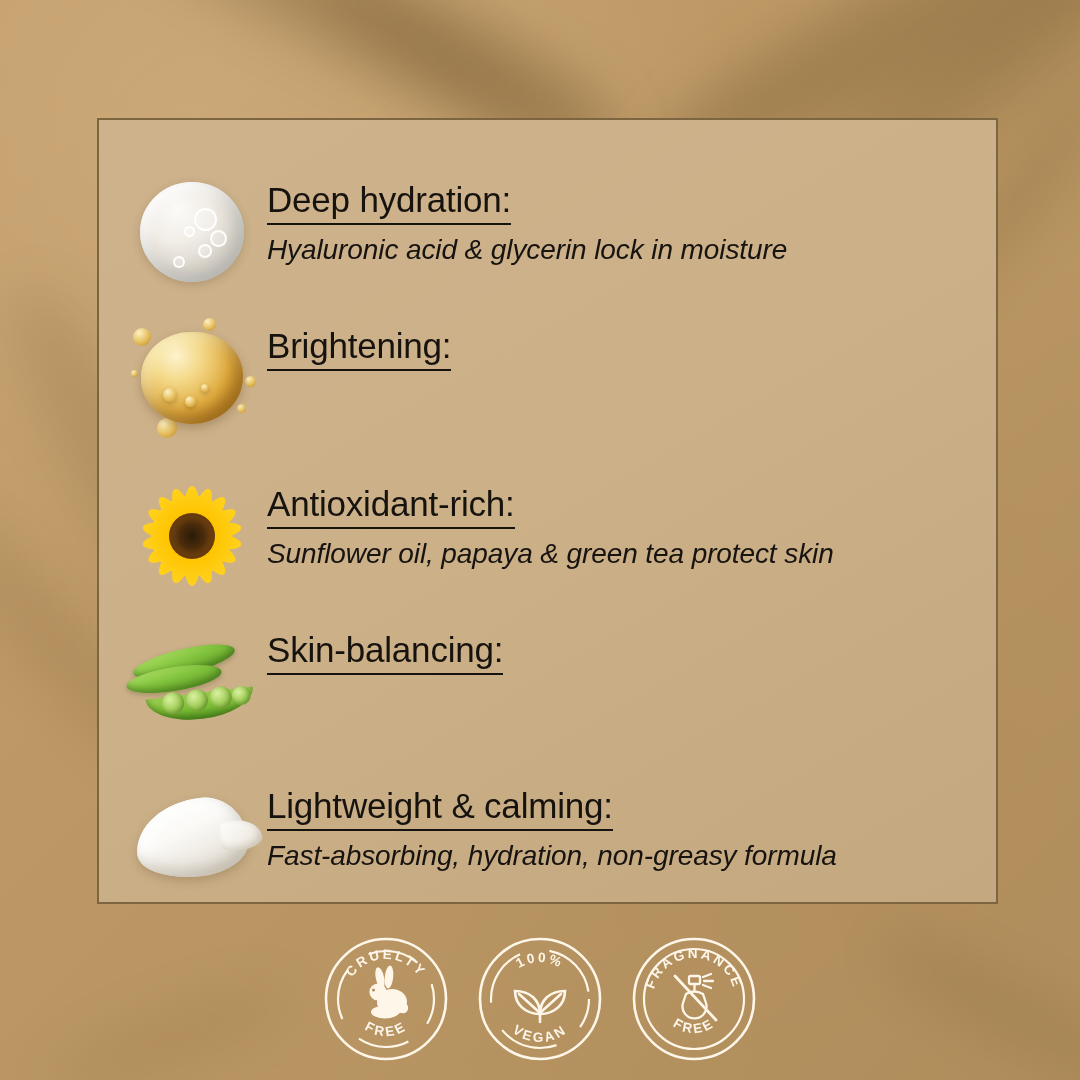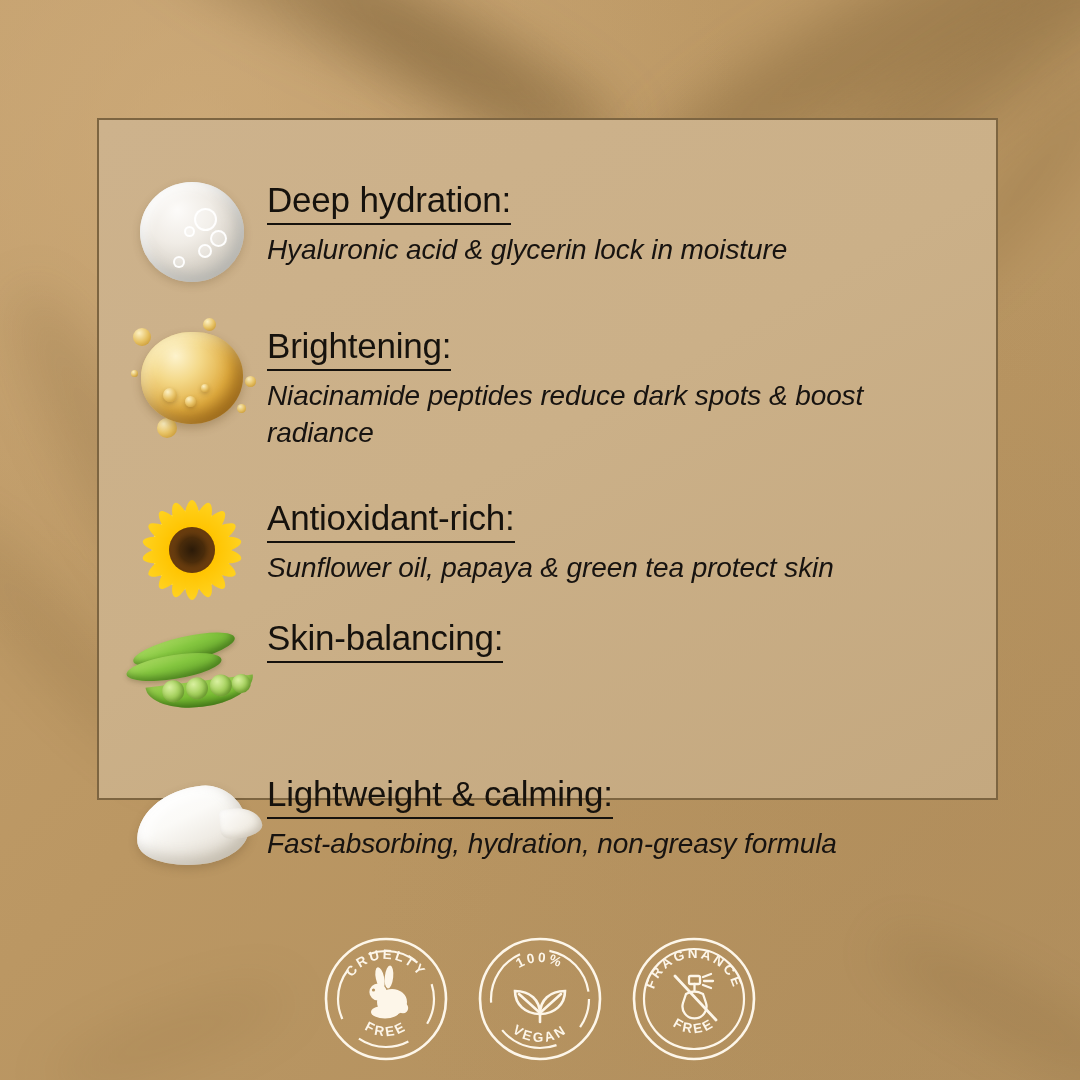--- a/index.html
+++ b/index.html
@@ -46,21 +46,21 @@
   .frond.f7 { width: 360px; height: 70px;  left: -120px; top: 610px;  transform: rotate(48deg); opacity: .45; }
   .frond.f8 { width: 300px; height: 62px;  left: 860px;  top: 980px;  transform: rotate(28deg); opacity: .45; }
   .frond.f9 { width: 260px; height: 55px;  left: 40px;   top: 1010px; transform: rotate(-20deg); opacity: .35; }
 
   
   #panel {
     position: absolute;
     left: 97px;
     top: 118px;
     width: 901px;
-    height: 682px;
+    height: 786px;
     background: linear-gradient(150deg, #cdb28c 0%, #cbb088 48%, #c4a87f 100%);
     border: 2px solid #7d6541;
     box-sizing: border-box;
     padding-left: 12px;
   }
 
   
   #benefits {
     position: absolute;
     left: 0;
@@ -105,21 +105,21 @@
     font-weight: 400;
     letter-spacing: -0.1px;
     max-width: 690px;
     font-style: italic;
   }
 
   
   .benefit.r1 { margin-top: 22px; }
   .benefit.r2 { margin-top: 26px; }
   .benefit.r3 { margin-top: 38px; }
-  .benefit.r4 { }
+  .benefit.r4 { margin-top: 26px; }
   .benefit.r5 { margin-top: 36px; }
 
   
   .art { position: relative; }
 
   
   .gel {
     width: 104px; height: 100px; border-radius: 50%;
     background:
       radial-gradient(circle at 36% 28%, rgba(255,255,255,0.95) 0%, rgba(248,249,250,0.82) 34%, rgba(223,226,228,0.70) 62%, rgba(205,209,212,0.60) 100%);
@@ -306,21 +306,20 @@
             <span class="dropsat d6"></span>
             <div class="oil">
               <span class="ob o1"></span>
               <span class="ob o2"></span>
               <span class="ob o3"></span>
             </div>
           </div>
         </div>
         <div class="b-text">
           <div class="b-head">Brightening:</div>
-          <div class="b-desc">Niacinamide peptides reduce dark spots &amp; boost radiance</div>
         </div>
       </div>
 
       <div class="benefit r3">
         <div class="b-icon">
           <div class="art">
             <div class="sunflower" id="sunflower-art">
                 <div class="petal inner" style="transform: rotate(350deg);"></div>
                 <div class="petal inner" style="transform: rotate(330deg);"></div>
                 <div class="petal inner" style="transform: rotate(310deg);"></div>

